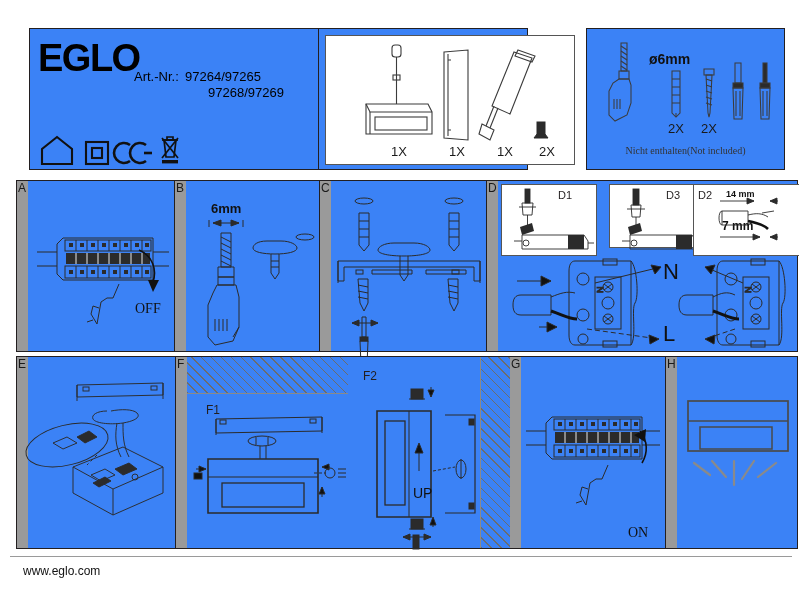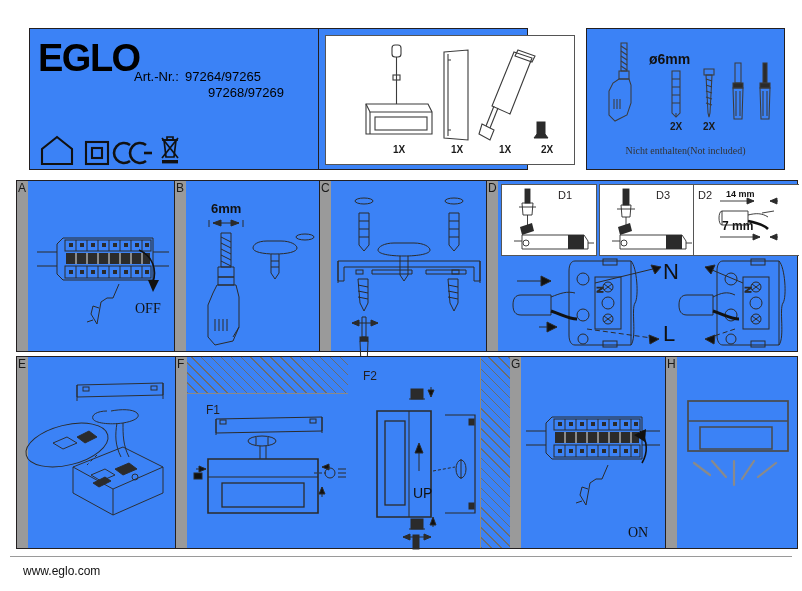--- a/index.html
+++ b/index.html
@@ -45,21 +45,21 @@
   }
   #hdr-title{
     font-weight:bold;font-size:15.5px;line-height:17px;color:#000;
     font-family:"Liberation Sans",sans-serif;
   }
   .artnr-lab{font-size:13px;font-family:"Liberation Sans",sans-serif;color:#000;}
   .artnr-val{font-size:13px;font-family:"Liberation Sans",sans-serif;color:#000;}
 
   
   .qty{
-    position:absolute;font-weight:bold;font-size:10px;
+    position:absolute;font-weight:normal;font-size:13px;
     font-family:"Liberation Sans",sans-serif;color:#1a1a1a;text-align:center;
   }
   .notinc{
     position:absolute;font-size:10px;color:#333;text-align:center;width:100%;
     font-family:Liberation Serif, serif;
   }
   .dia{
     position:absolute;font-weight:bold;font-size:14px;color:#111;
     font-family:"Liberation Sans",sans-serif;
   }
@@ -386,21 +386,21 @@
             <path d="M21.5 28 L21.5 38"></path>
             <path d="M14 40 L26 36 L28 44 L16 48 Z" fill="#2b2b2b" stroke="none"></path>
             <path d="M16 48 L78 48 L82 54 L82 62 L16 62 Z"></path>
             <path d="M62 48 L78 48 L78 62 L62 62 Z" fill="#2b2b2b" stroke="none"></path>
             <path d="M8 54 L16 54 M82 56 L88 56"></path>
             <circle cx="20" cy="56" r="3"></circle>
           </g>
         </svg>
       </div>
 
-      <div class="abs thinframe bx" style="left:112px;top:3px;width:96px;height:72px;">
+      <div class="abs thinframe bx" style="left:122px;top:3px;width:96px;height:64px;">
         <div class="sublabel" style="left:56px;top:4px;">D3</div>
         <svg class="abs" style="left:4px;top:2px;" width="88" height="68" viewBox="0 0 88 68">
           <g fill="none" stroke="#2b2b2b" stroke-width="0.9">
             <rect x="19" y="2" width="6" height="16" fill="#2b2b2b"></rect>
             <path d="M17 18 L27 18 L26 30 L18 30 Z"></path>
             <path d="M13 22 L31 22"></path>
             <path d="M22 30 L22 38"></path>
             <path d="M14 40 L26 36 L28 44 L16 48 Z" fill="#2b2b2b" stroke="none"></path>
             <path d="M16 48 L78 48 L82 54 L82 62 L16 62 Z"></path>
             <path d="M62 48 L78 48 L78 62 L62 62 Z" fill="#2b2b2b" stroke="none"></path>

